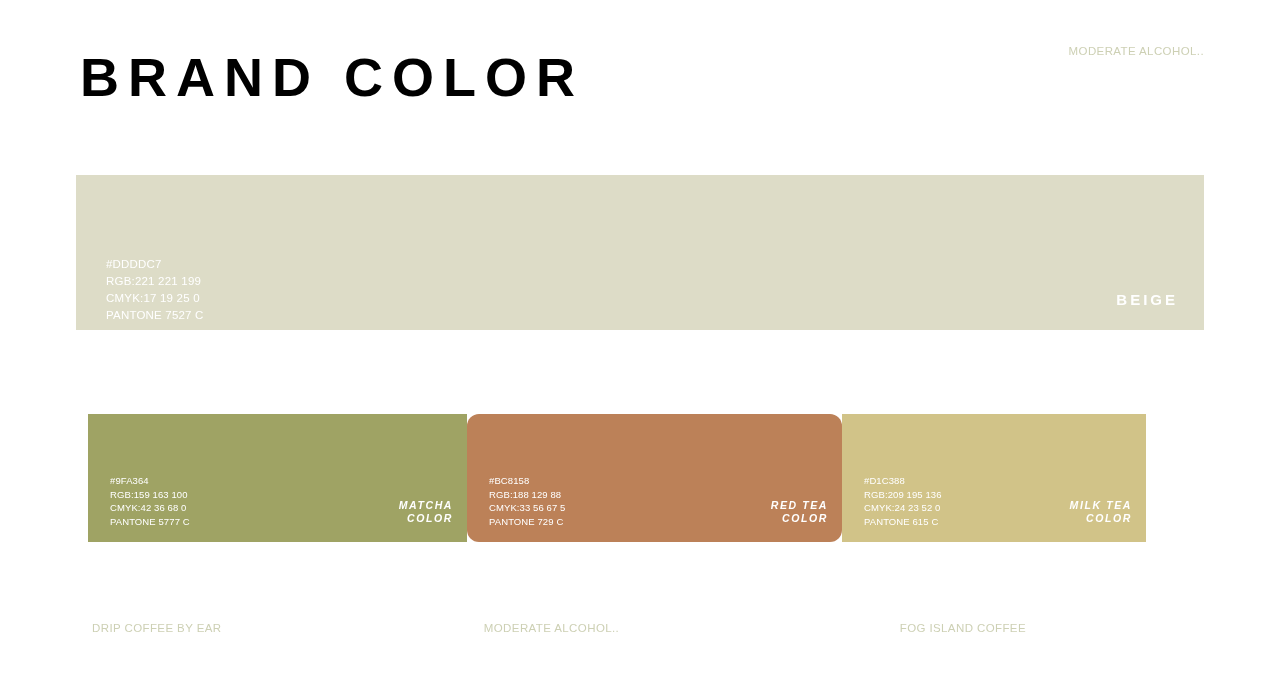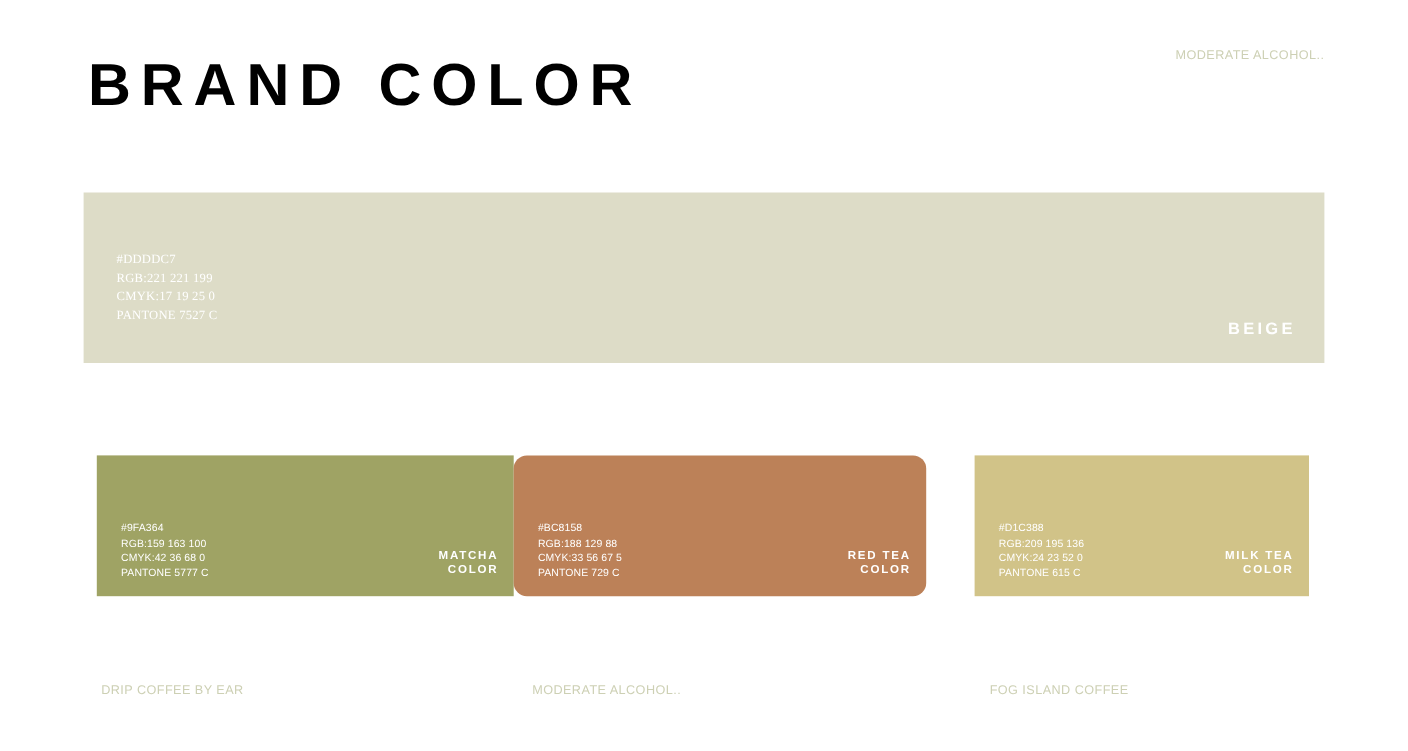--- a/index.html
+++ b/index.html
@@ -28,54 +28,54 @@
     white-space:nowrap;
   }
 
   
   .band {
     position:absolute; left:76px; top:175px;
     width:1128px; height:155px;
     background:#dddcc7;
   }
   .band .specs {
-    position:absolute; left:30px; bottom:34px;
+    position:absolute; left:30px; bottom:6px;
     color:#ffffff; font-size:11.5px; line-height:17px;
     letter-spacing:0.2px;
-    font-family:Liberation Serif, serif;
   }
   .band .swatch-name {
     position:absolute; right:26px; bottom:22px;
     color:#ffffff; font-size:15px; font-weight:bold;
     letter-spacing:3px; text-align:right;
     line-height:17px;
   }
 
   
   .row {
     position:absolute; left:76px; top:414px;
     width:1128px; height:128px;
     display:flex;
     padding-left:12px;
   }
   .swatch { position:relative; height:128px; }
   .swatch.matcha   { width:379px; }
   .swatch.redtea   { width:375px; }
-  .swatch.milktea  { width:304px;margin-left:44px; }
+  .swatch.milktea  { width:304px; }
 
   .swatch .specs {
     position:absolute; left:22px; bottom:14px;
     color:#ffffff; font-size:9.5px; line-height:13.5px;
     letter-spacing:0.1px;
   }
   .swatch .swatch-name {
     position:absolute; right:14px; bottom:18px;
     color:#ffffff; font-size:10.5px; font-weight:bold;
     letter-spacing:1.6px; text-align:right;
     line-height:12.5px;
+    font-style:italic;
   }
   .swatch .swatch-name span { display:block; }
 
   
   .footer {
     position:absolute; left:0; top:622px; width:1103px; height:24px;
   }
   .footer .f-item {
     position:absolute; top:0;
     font-size:11.5px; letter-spacing:0.4px;

